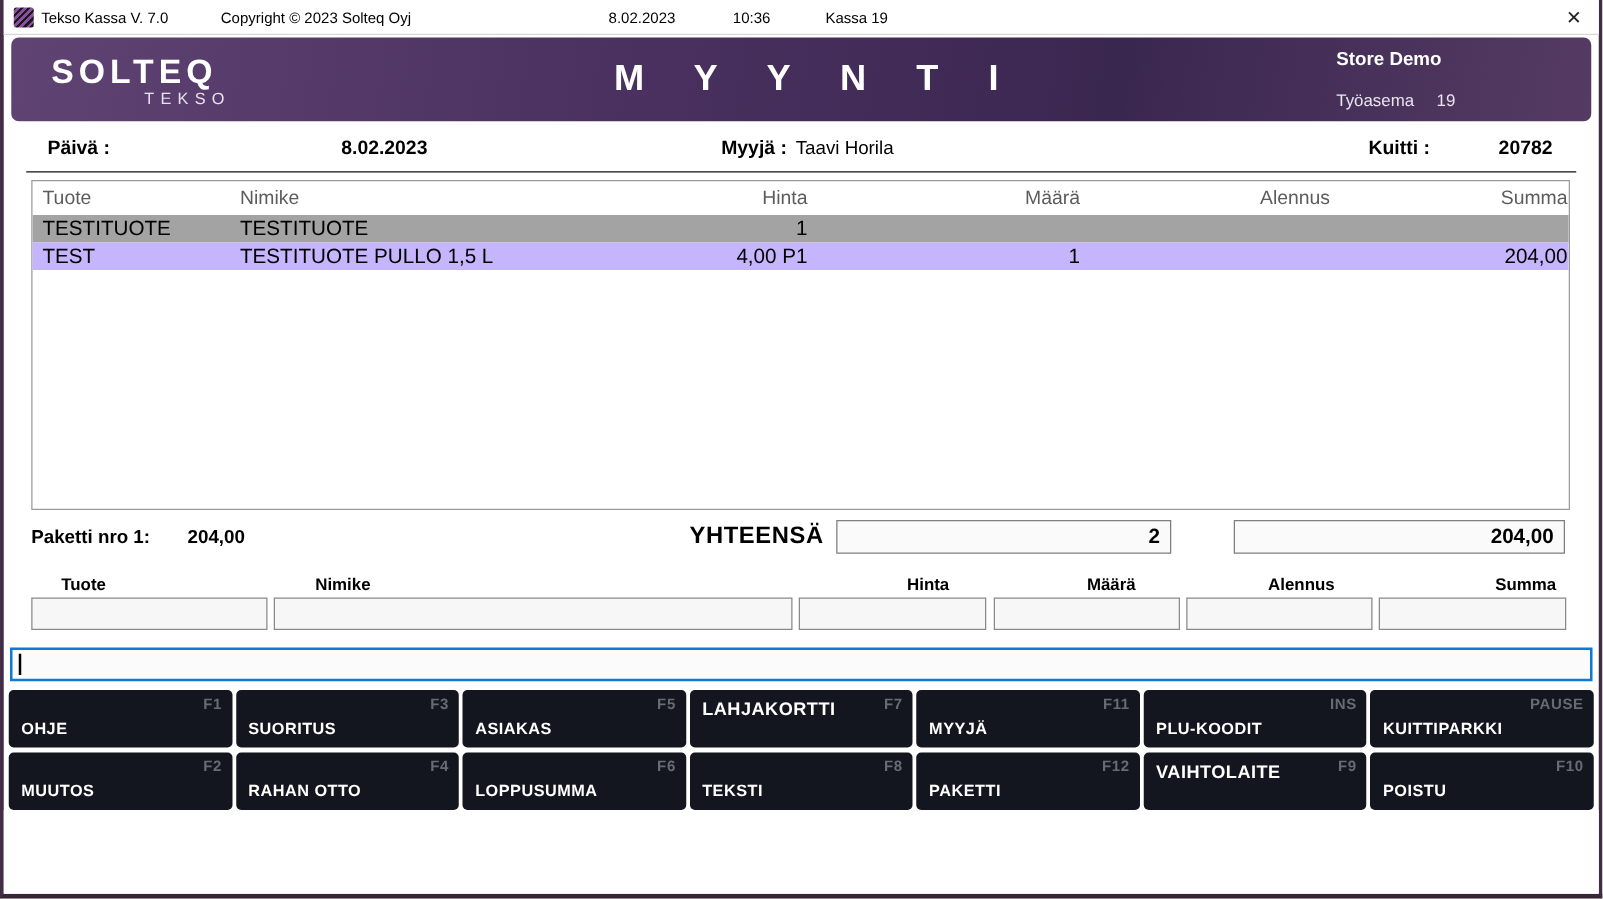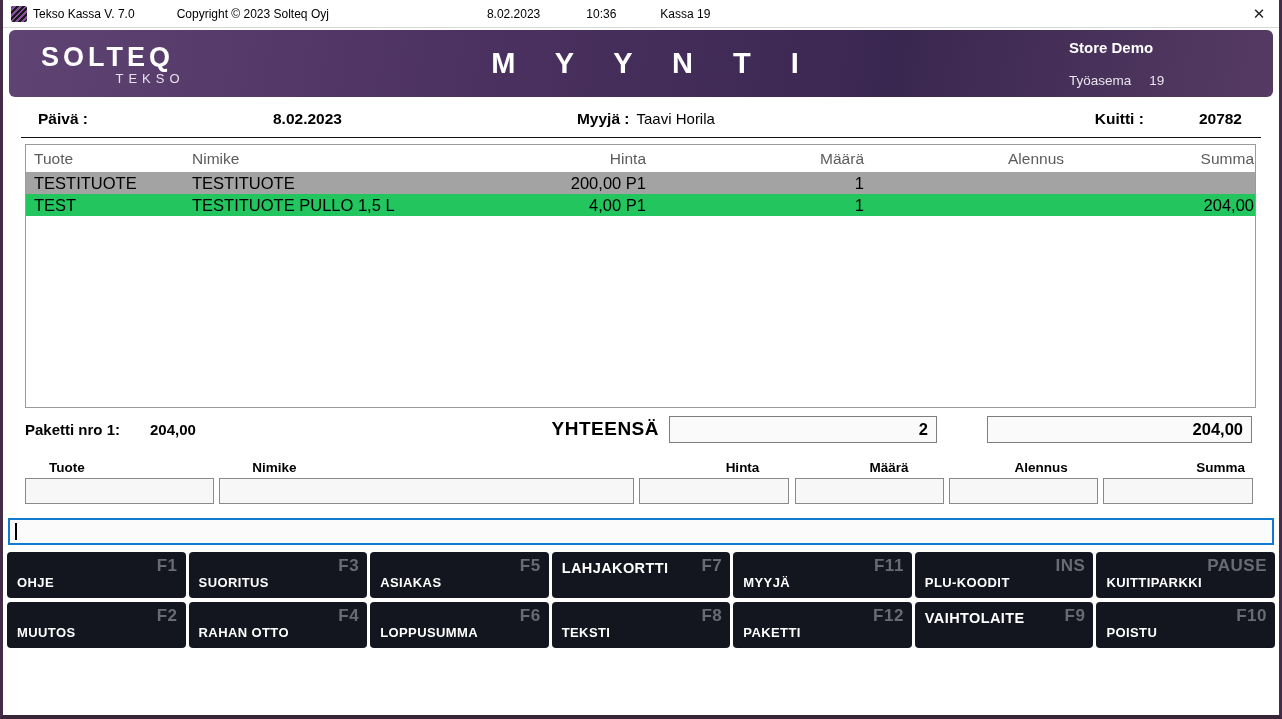--- a/index.html
+++ b/index.html
@@ -58,21 +58,21 @@
 
   
   .sale-table { margin:6px 23px 0 22px; height:264px; border:1px solid #9a9a9a;
     background:#fff; overflow:hidden; flex:0 0 auto; }
   .trow { display:grid; grid-template-columns:158px 275px 185px 218px 200px 190px;
     font-size:16.5px; line-height:22px; padding:0 4px; }
   .trow .c1,.trow .c2 { text-align:left; padding-left:4px; }
   .trow .c3,.trow .c4,.trow .c5,.trow .c6 { text-align:right; padding-right:2px; }
   .thead { color:#5c5c5c; font-size:15.5px; padding-top:3px; padding-bottom:2px; }
   .r0 { background:#a3a3a3; }
-  .r1 { background:#22c55e; }
+  .r1 { background:#c4b5fd; }
 
   
   .totals { display:flex; align-items:center; margin-top:7px; padding-left:22px;
     height:28px; flex:0 0 auto; }
   .packet-label { font-weight:bold; font-size:15px; }
   .packet-value { font-weight:bold; font-size:15px; margin-left:30px; }
   .totals-spacer { flex:1; }
   .total-label { font-weight:bold; font-size:19px; letter-spacing:0.5px; margin-right:10px; }
   .tot-box { border:1px solid #7e7e7e; background:#fafafa; height:27px;
     display:flex; align-items:center; justify-content:flex-end; padding-right:8px;
@@ -103,21 +103,21 @@
     display:flex; align-items:center; padding-left:5px; }
   .caret { width:1.5px; height:17px; background:#000; }
 
   
   .btn-grid { margin:7px 4px 0 4px; display:grid;
     grid-template-columns:repeat(7,1fr); gap:4px 3px; flex:0 0 auto; }
   .fbtn { position:relative; height:46px; background:#14161f; border-radius:4px;
     color:#fff; cursor:pointer; }
   .fbtn .flabel { position:absolute; left:10px; bottom:8px; font-size:13px;
     font-weight:bold; letter-spacing:0.4px; white-space:nowrap; }
-  .fbtn .fkey { position:absolute; right:8px; top:4px; font-size:17px;
+  .fbtn .fkey { position:absolute; right:8px; top:4px; font-size:12px;
     font-weight:bold; color:#686b74; letter-spacing:0.5px; }
   .fbtn.big .flabel { font-size:14.5px; bottom:22px; }
   .footer { flex:1; background:#ffffff; }
 </style>
 </head>
 <body>
 
 <div class="app">
 
   <div class="titlebar">
@@ -163,21 +163,20 @@
       <span class="c1">Tuote</span>
       <span class="c2">Nimike</span>
       <span class="c3">Hinta</span>
       <span class="c4">Määrä</span>
       <span class="c5">Alennus</span>
       <span class="c6">Summa</span>
     </div>
     <div class="trow r0">
       <span class="c1">TESTITUOTE</span>
       <span class="c2">TESTITUOTE</span>
-      <span class="c3">200,00 P1</span>
       <span class="c4">1</span>
       <span class="c5"></span>
       <span class="c6"></span>
     </div>
     <div class="trow r1">
       <span class="c1">TEST</span>
       <span class="c2">TESTITUOTE PULLO 1,5 L</span>
       <span class="c3">4,00 P1</span>
       <span class="c4">1</span>
       <span class="c5"></span>

